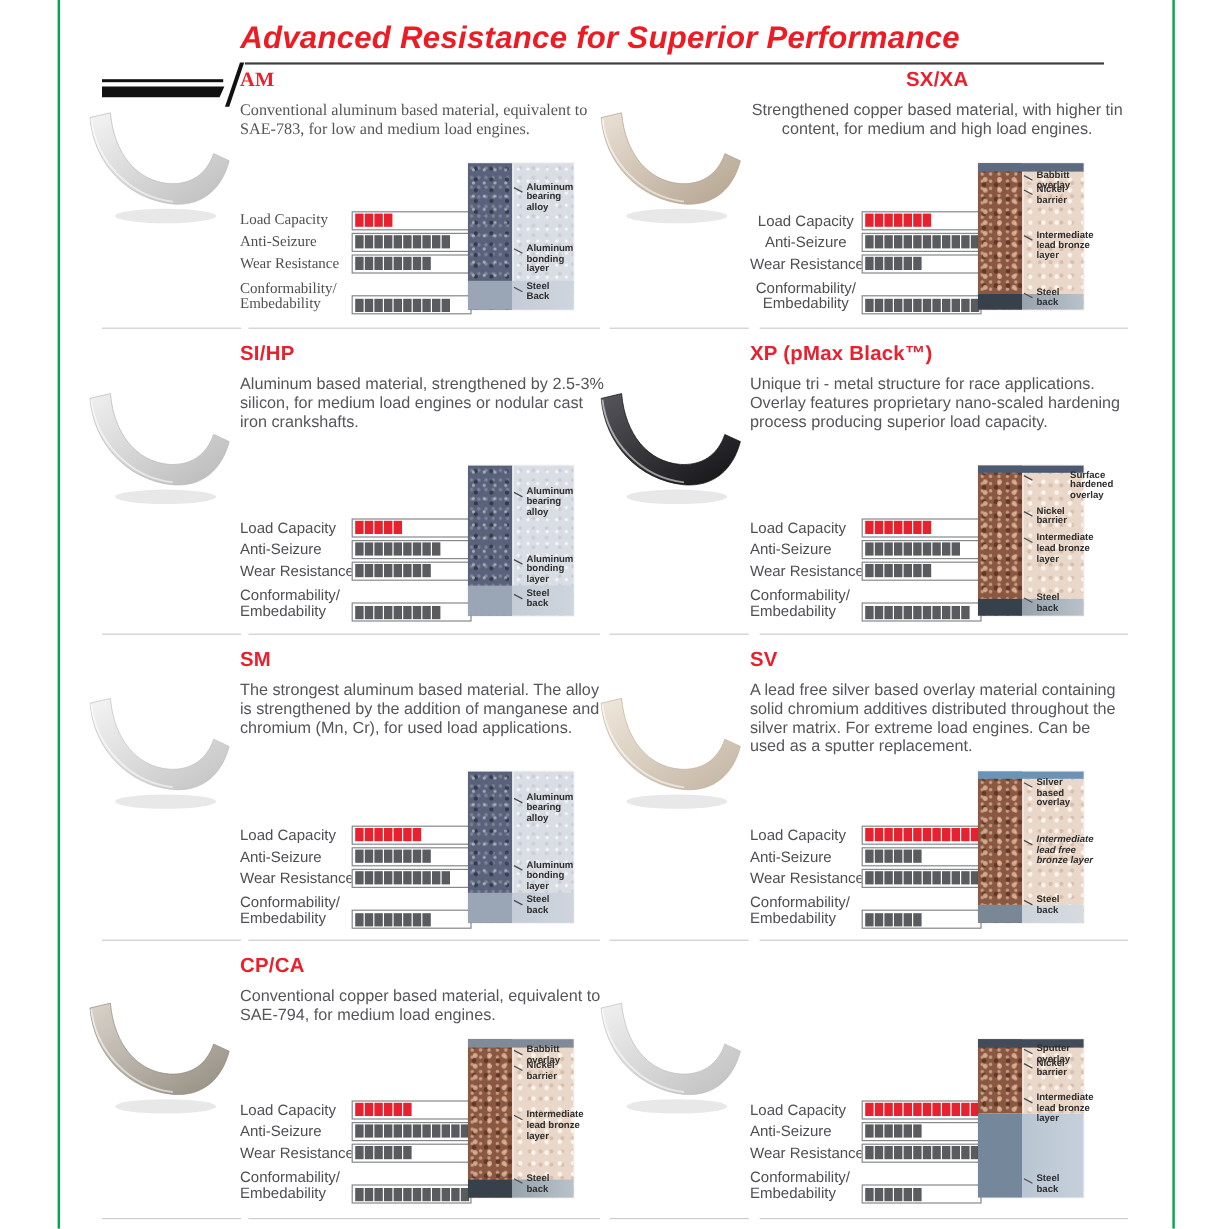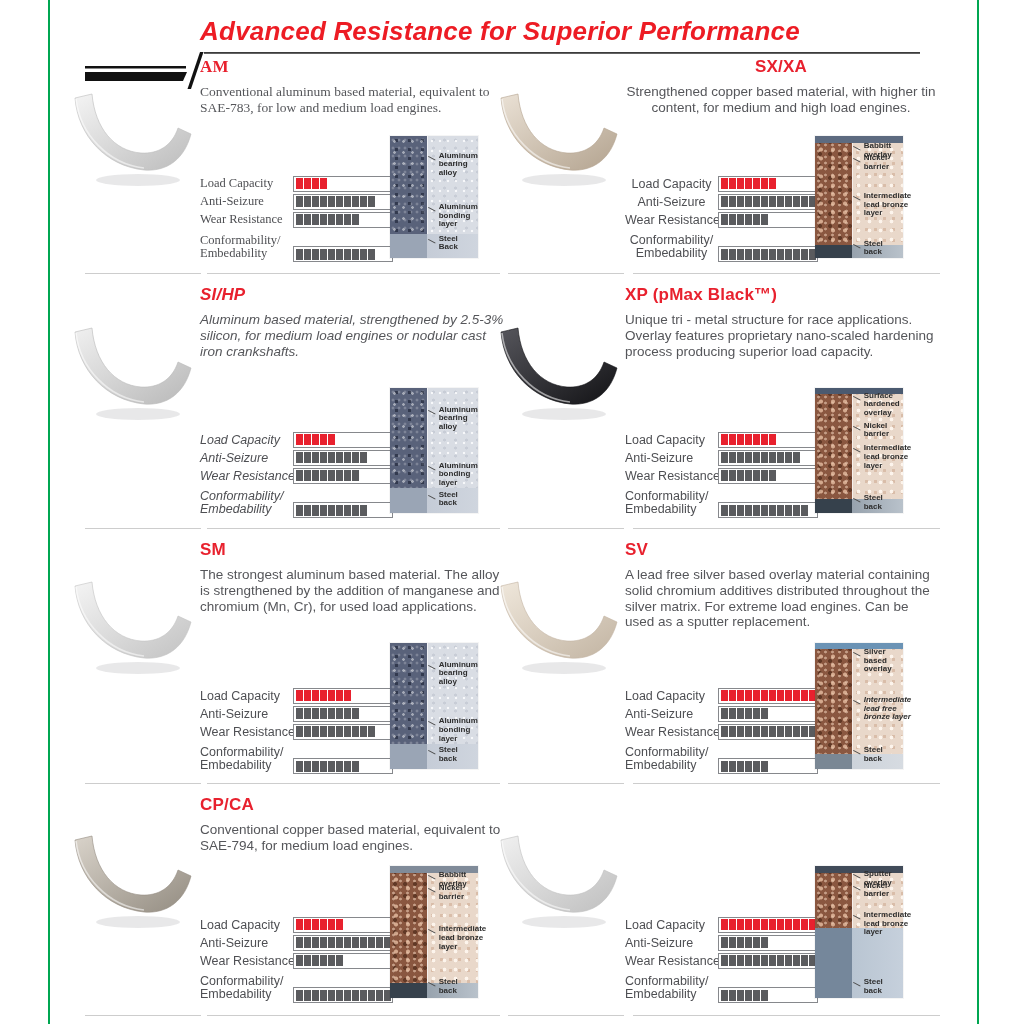--- a/index.html
+++ b/index.html
@@ -331,21 +331,21 @@
       <defs>
           <linearGradient id="shg2" x1="0" y1="0" x2="1" y2="1">
         <stop offset="0" stop-color="#f0f0f0"></stop>
             <stop offset="1" stop-color="#b8b8b8"></stop>
       </linearGradient>
         </defs>
       <ellipse cx="72" cy="96" rx="42" ry="6" fill="rgba(110,110,118,0.16)"></ellipse>
       <path d="M9,14 C12,52 40,82 78,86 C103,88 119,73 125,50 L112,44 C106,62 92,70 75,69 C48,67 29,44 26,10 L9,14 Z" fill="url(#shg2)" stroke="#b8b8b8" stroke-width="0.6"></path>
       <path d="M10,15 C14,50 42,80 78,84" fill="none" stroke="rgba(255,255,255,0.55)" stroke-width="1.6"></path>
     </svg></div>
-    <div class="mat" style="left: 200px; top: 285px; height: 216px; font-style: italic;">
+    <div class="mat" style="left: 200px; top: 285px; height: 216px;">
       <h2>SI/HP</h2>
       <p class="desc">Aluminum based material, strengthened by 2.5-3% silicon, for medium load engines or nodular cast iron crankshafts.</p>
       <div class="ratings" style="top: 146px;">
         <div class="rrow">
           <div class="rlabel">Load Capacity</div>
           <div class="rbar">
             <div class="cell on-red"></div>
             <div class="cell on-red"></div>
             <div class="cell on-red"></div>
             <div class="cell on-red"></div>
@@ -512,21 +512,21 @@
             <div class="cell"></div>
           </div>
         </div>
       </div>
     </div>
     <div class="xsec " style="left: 815px; top: 388px; height: 125px;">
       <div class="strip-dark tex-cu-d"></div>
       <div class="strip-light tex-cu-l"></div>
       <div class="band-top top-xp"></div>
       <div class="band-bottom steel-cu"></div>
-      <div class="layer-label" style="top: 3%;">
+      <div class="layer-label" style="top: 3%; gap: 28px;">
         <div class="leader"></div>
         <div class="txt">Surface hardened overlay</div>
       </div>
       <div class="layer-label" style="top: 27%;">
         <div class="leader"></div>
         <div class="txt">Nickel barrier</div>
       </div>
       <div class="layer-label" style="top: 45%;">
         <div class="leader"></div>
         <div class="txt">Intermediate lead bronze layer</div>

